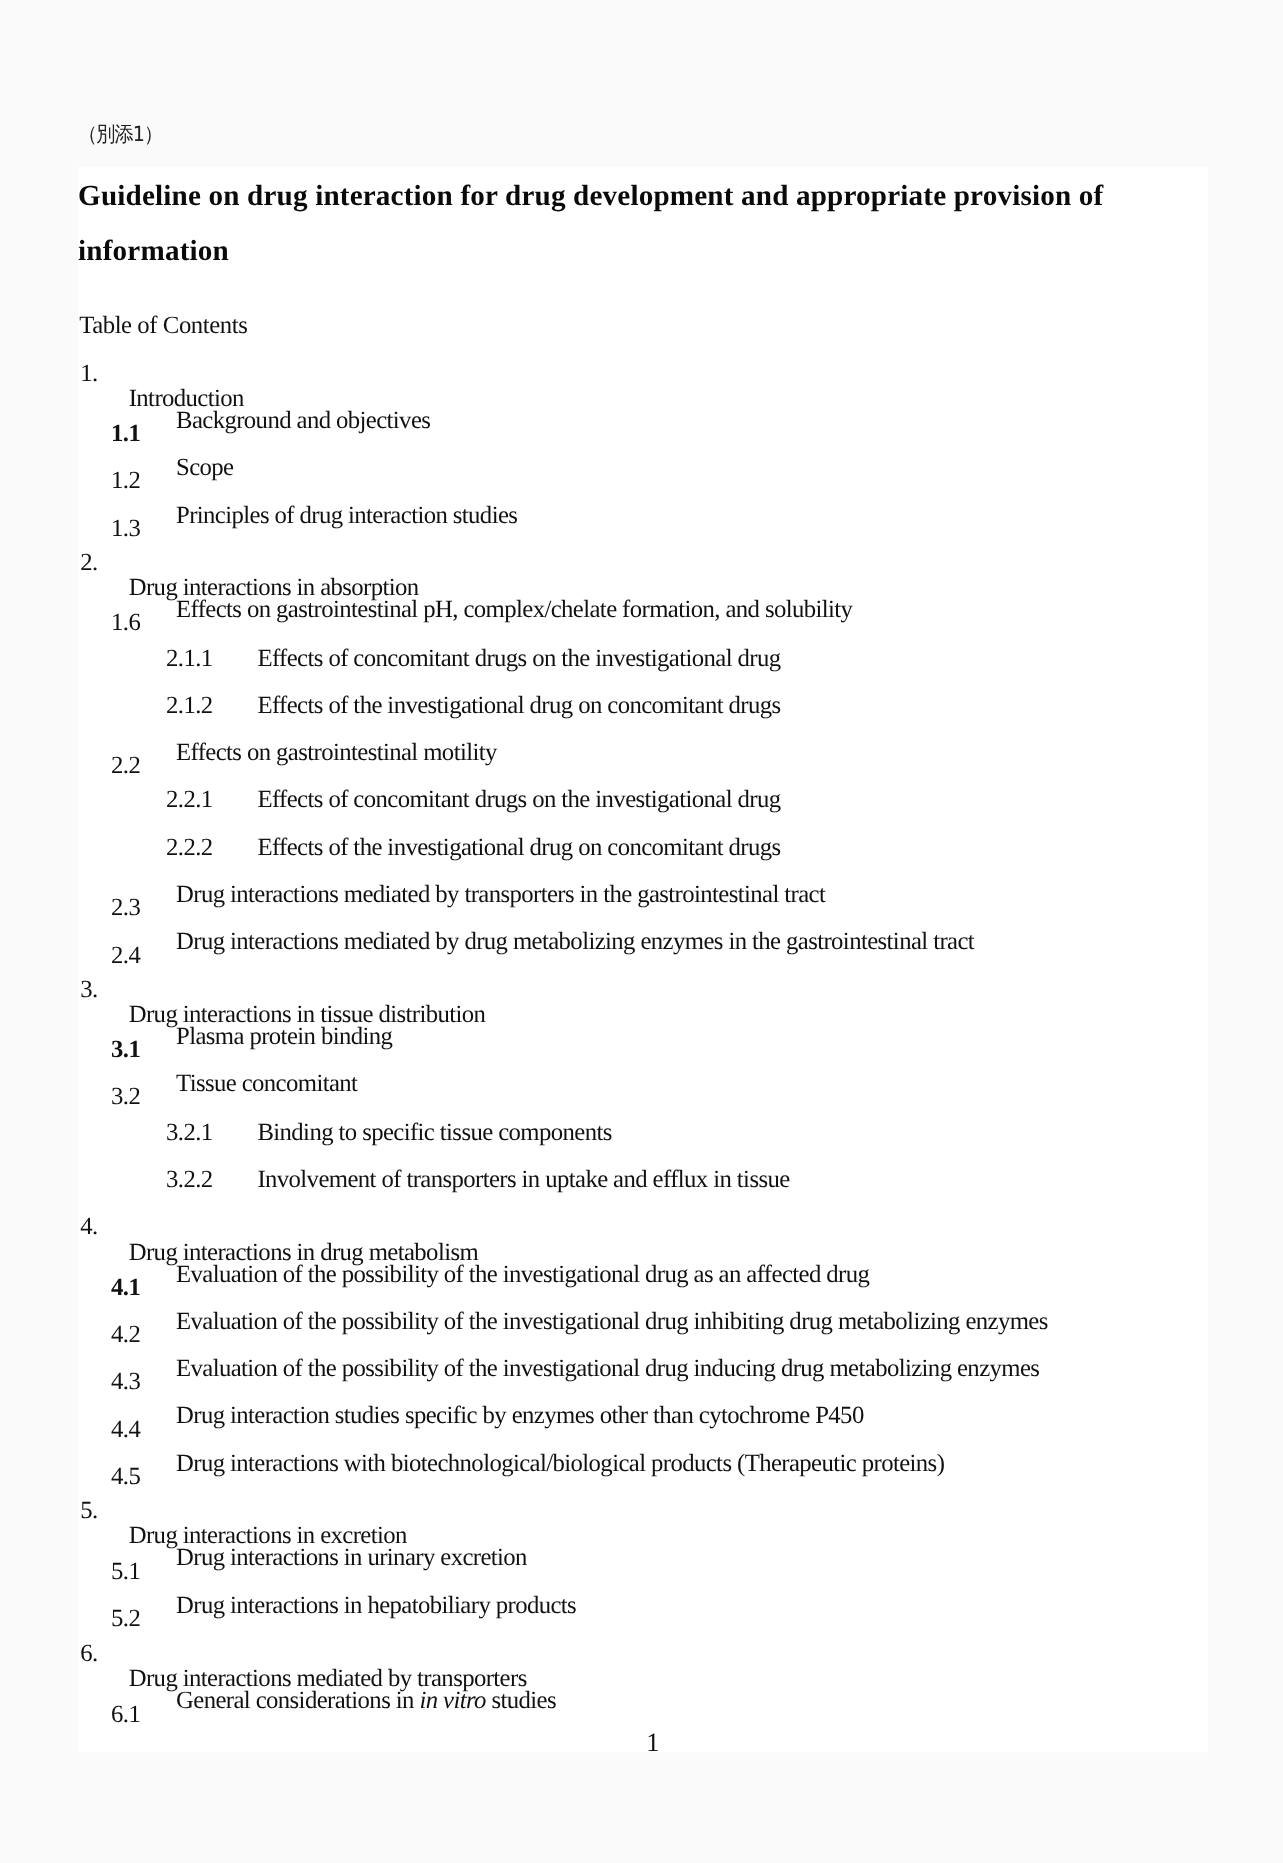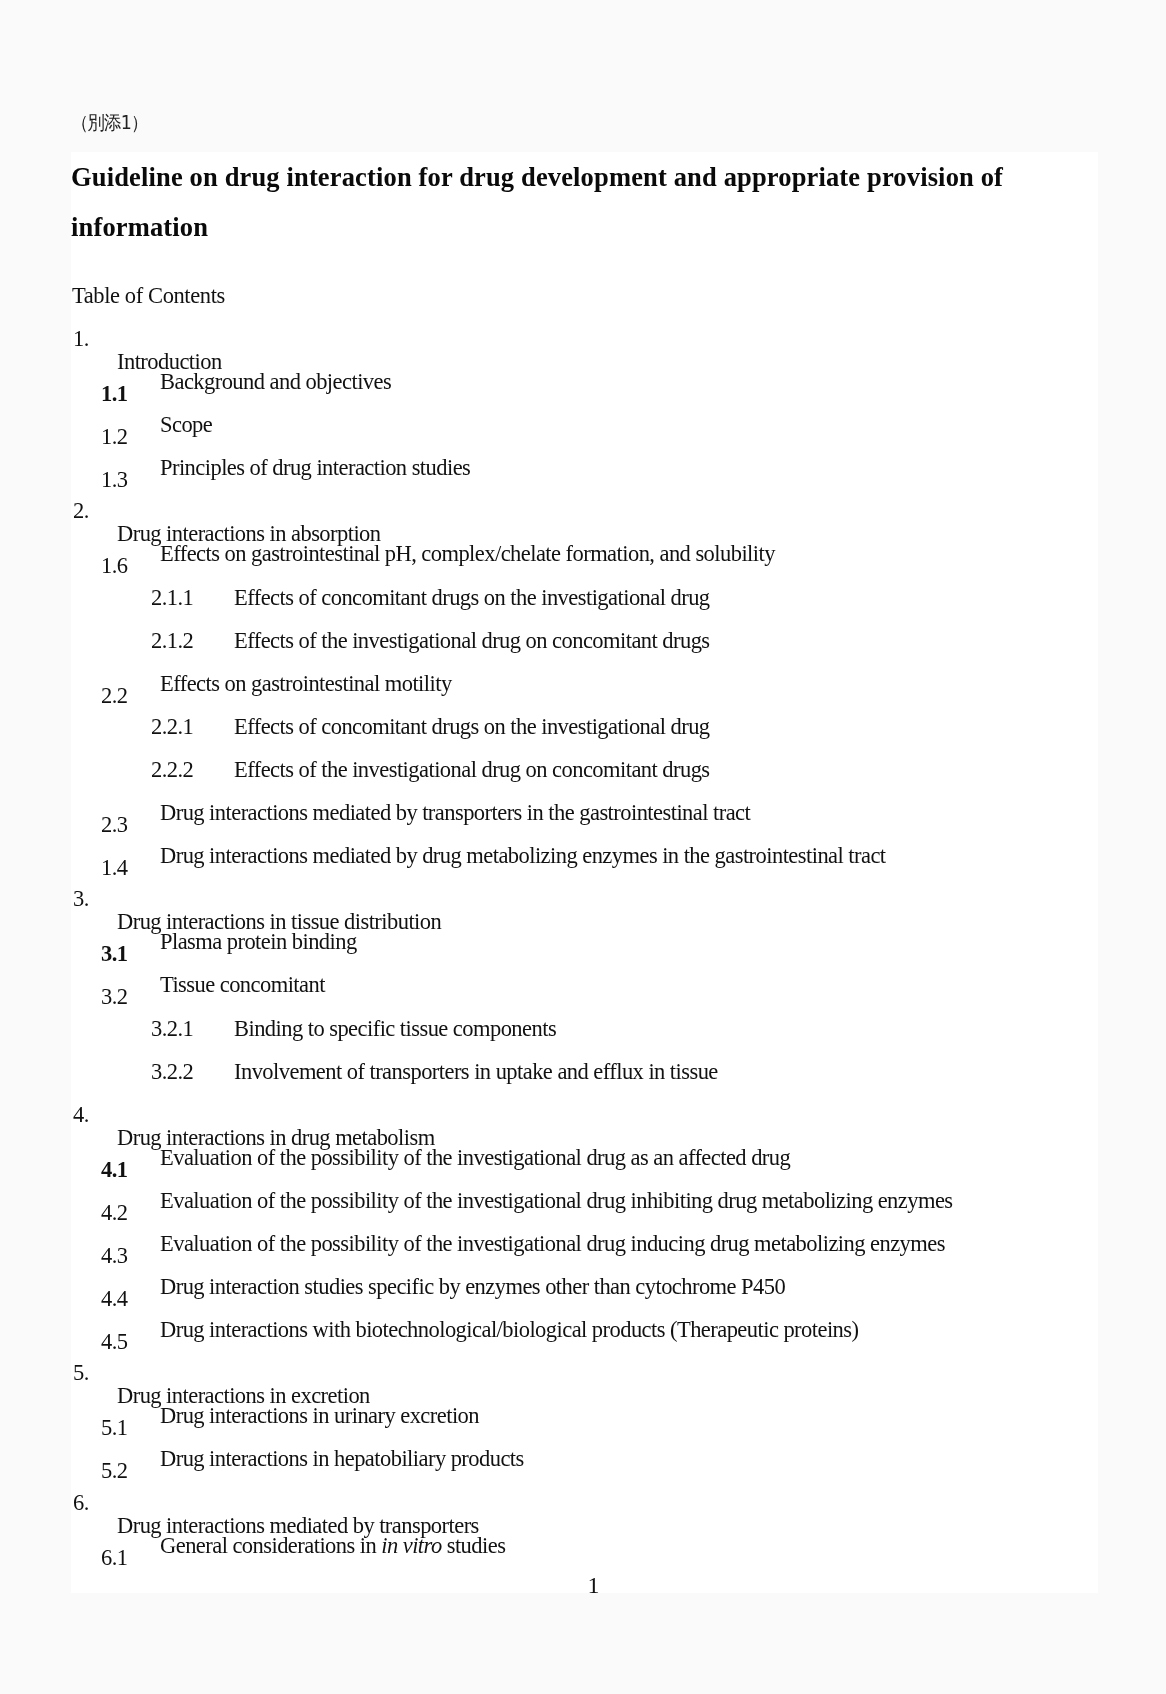--- a/index.html
+++ b/index.html
@@ -151,21 +151,21 @@
       </li>
       <li class="toc-item lvl-3">
         <span class="toc-num">2.2.2</span>
         <span class="toc-text">Effects of the investigational drug on concomitant drugs</span>
       </li>
       <li class="toc-item lvl-2">
         <span class="toc-num">2.3</span>
         <span class="toc-text">Drug interactions mediated by transporters in the gastrointestinal tract</span>
       </li>
       <li class="toc-item lvl-2">
-        <span class="toc-num">1.4</span>
+        <span class="toc-num">2.4</span>
         <span class="toc-text">Drug interactions mediated by drug metabolizing enzymes in the gastrointestinal tract</span>
       </li>
       <li class="toc-item lvl-1">
         <span class="toc-num">3.</span>
         <span class="toc-text">Drug interactions in tissue distribution</span>
       </li>
       <li class="toc-item lvl-2">
         <span class="toc-num bold-num">3.1</span>
         <span class="toc-text">Plasma protein binding</span>
       </li>

